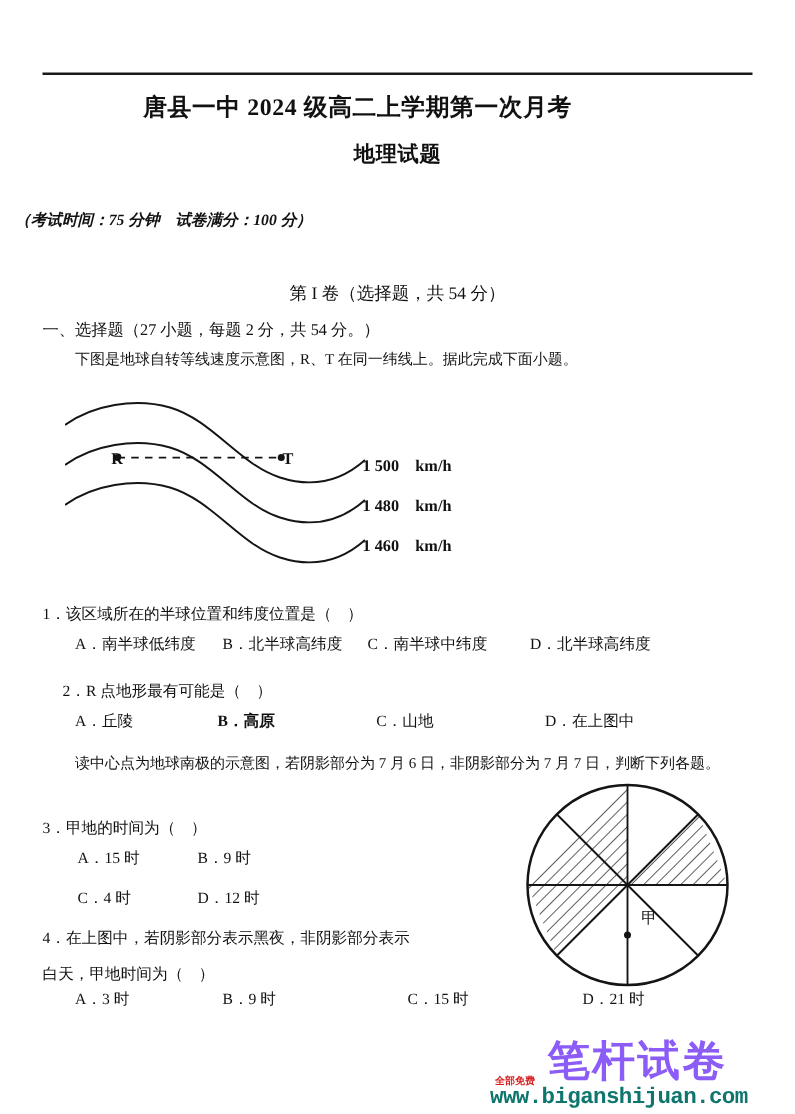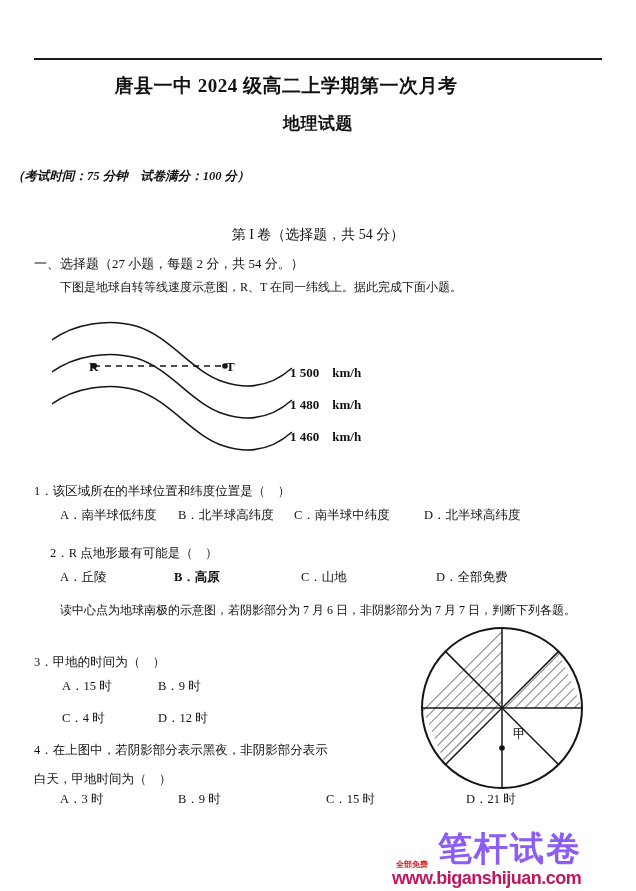--- a/index.html
+++ b/index.html
@@ -211,24 +211,24 @@
     font-family: "DejaVu Sans", sans-serif;
     font-size: 8px;
     font-weight: bold;
     color: #d92121;
     letter-spacing: 0px;
   }
   .wm-url {
     position: absolute;
     left: 0px;
     top: 42px;
-    font-family: Liberation Sans, sans-serif;
+    font-family: Liberation Mono, monospace;
     font-size: 18px;
     font-weight: bold;
-    color: #be185d;
+    color: #0f766e;
     letter-spacing: -0.5px;
   }
 </style>
 </head>
 <body>
 
 <div class="page">
 
   <div class="top-rule"></div>
 
@@ -266,21 +266,21 @@
     <span>1．</span><span>该区域所在的半球位置和纬度位置是（　）</span>
   </div>
   <div class="opts q1-opts">
     <span class="opt o1">A．南半球低纬度</span><span class="opt o2">B．北半球高纬度</span><span class="opt o3">C．南半球中纬度</span><span class="opt o4">D．北半球高纬度</span>
   </div>
 
   <div class="q q2">
     <span>2．</span><span>R 点地形最有可能是（　）</span>
   </div>
   <div class="opts q2-opts">
-    <span class="opt o1">A．丘陵</span><span class="opt o2">B．高原</span><span class="opt o3">C．山地</span><span class="opt o4">D．全部免费</span>
+    <span class="opt o1">A．丘陵</span><span class="opt o2">B．高原</span><span class="opt o3">C．山地</span><span class="opt o4">D．在上图中</span>
   </div>
 
   <div class="stem-2">读中心点为地球南极的示意图，若阴影部分为 7 月 6 日，非阴影部分为 7 月 7 日，判断下列各题。</div>
 
   <div class="q q3">
     <span>3．</span><span>甲地的时间为（　）</span>
   </div>
   <div class="opts q3-opts-a">
     <span class="opt o1">A．15 时</span><span class="opt o2">B．9 时</span>
   </div>

